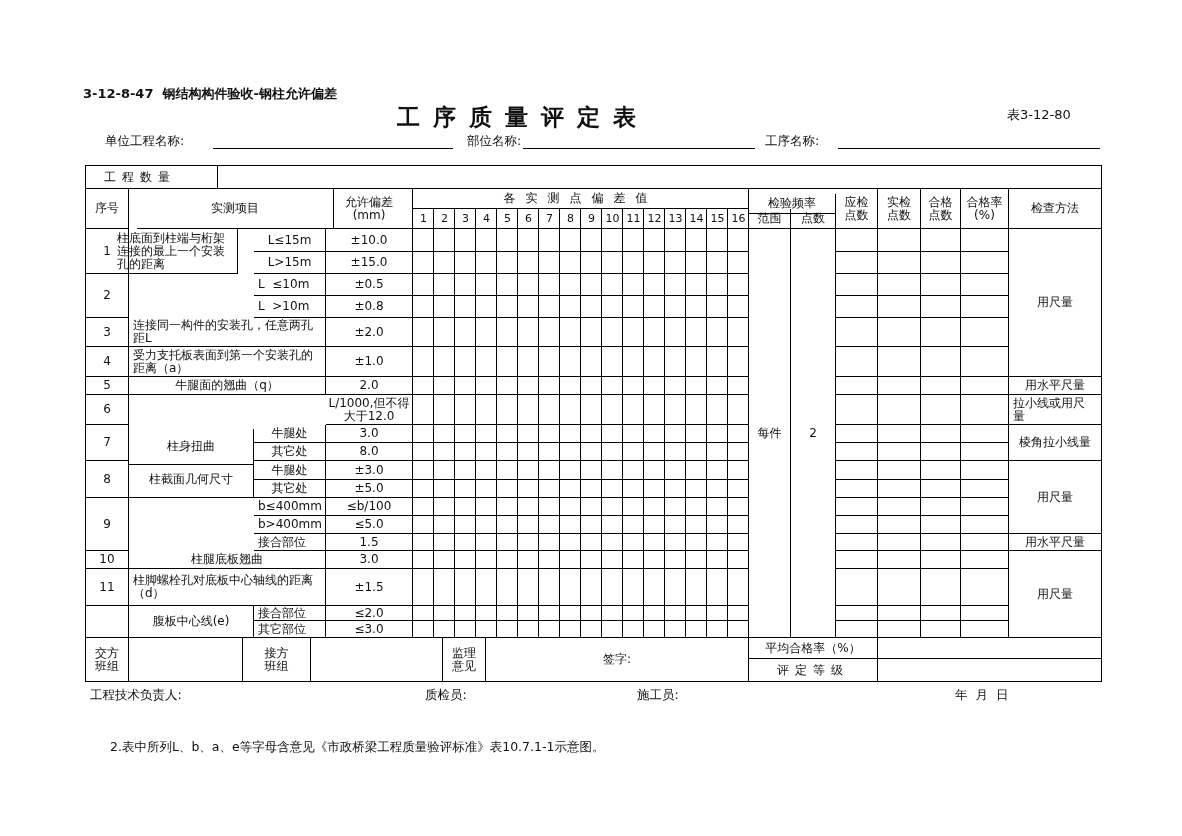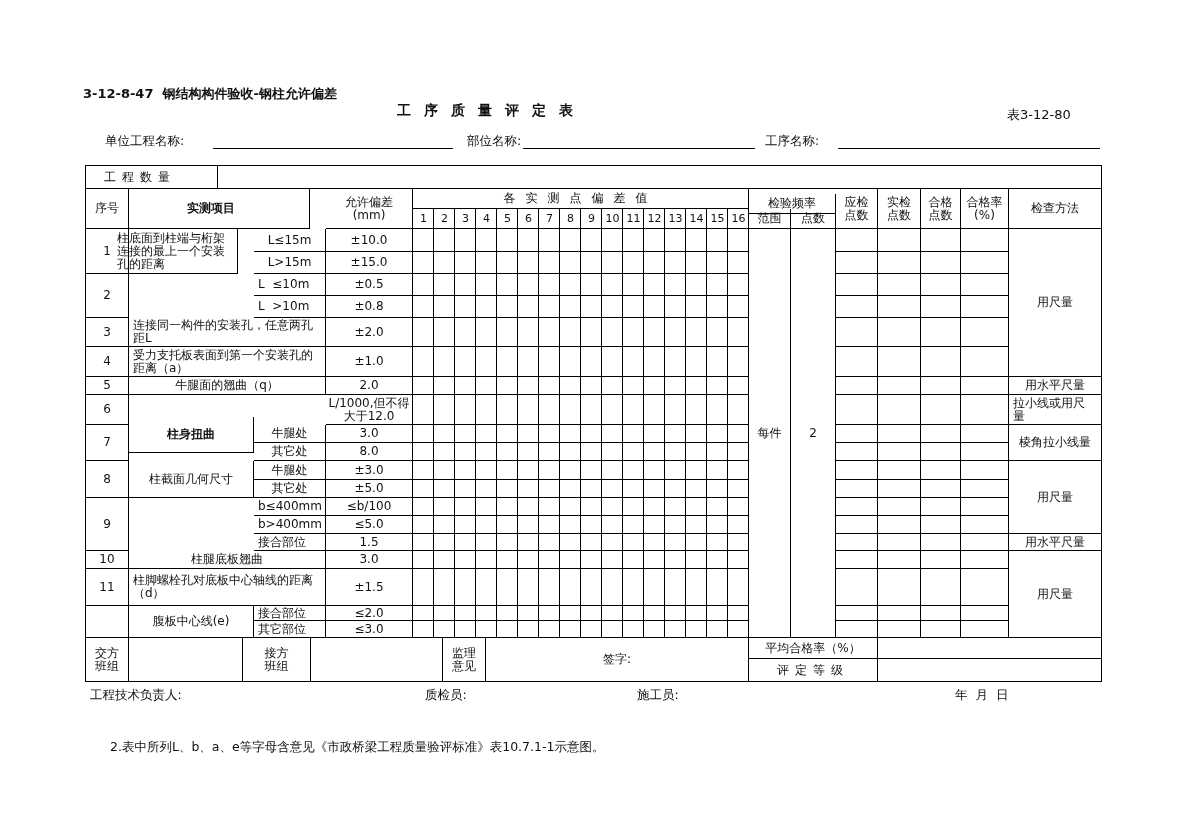--- a/index.html
+++ b/index.html
@@ -14,21 +14,21 @@
   .nr{border-right:none;}
   .dg{position:absolute;box-sizing:border-box;border-bottom:1px solid #000;
       background:repeating-linear-gradient(to right,transparent 0 20px,#000 20px 21px);}
   .cg{position:absolute;box-sizing:border-box;border-bottom:1px solid #000;border-right:1px solid #000;
       background:linear-gradient(to right,transparent 0 41px,#000 41px 42px,transparent 42px 84px,
       #000 84px 85px,transparent 85px 124px,#000 124px 125px,transparent 125px 173px);}
   .dighead{display:flex;align-items:center;}
   .dighead span{flex:0 0 21px;text-align:center;font-size:11px;}
   .label{position:absolute;font-size:12.5px;white-space:pre;}
   .fill{position:absolute;border-bottom:1px solid #000;}
-  .title{position:absolute;font-size:14px;font-weight:bold;letter-spacing:13px;white-space:pre;}
+  .title{position:absolute;font-size:23px;font-weight:bold;letter-spacing:13px;white-space:pre;}
   .code{position:absolute;font-size:13px;font-weight:bold;white-space:pre;}
   .ls6{letter-spacing:6px;}
   .ls10{letter-spacing:10px;}
   .note{position:absolute;font-size:12.5px;white-space:pre;}
 </style>
 </head>
 <body>
 
 <div class="page">
 
@@ -42,21 +42,21 @@
   <div class="fill" style="left:523px;top:131px;width:232px;height:17px;"></div>
   <div class="label" style="left:765px;top:133px;">工序名称:</div>
   <div class="fill" style="left:838px;top:131px;width:262px;height:17px;"></div>
 
   <div class="tbl">
 
     <div class="c lt ls6" style="left:0;top:0;width:132px;height:23px;padding-left:18px;">工程数量</div>
     <div class="c nr" style="left:132px;top:0;width:883px;height:23px;"></div>
 
     <div class="c" style="left:0;top:23px;width:43px;height:40px;">序号</div>
-    <div class="c" style="left:27px;top:23px;width:197px;height:40px;font-weight:bold;">实测项目</div>
+    <div class="c" style="left:51px;top:23px;width:197px;height:40px;">实测项目</div>
     <div class="c" style="left:240px;top:23px;width:87px;height:40px;">允许偏差
 (mm)</div>
     <div class="c ls10" style="left:327px;top:23px;width:336px;height:20px;">各实测点偏差值</div>
     <div class="dg dighead" style="left:327px;top:43px;width:336px;height:20px;">
       <span>1</span>
       <span>2</span>
       <span>3</span>
       <span>4</span>
       <span>5</span>
       <span>6</span>
@@ -94,21 +94,21 @@
     <div class="c" style="left:0;top:295px;width:43px;height:37px;">8</div>
     <div class="c" style="left:0;top:332px;width:43px;height:53px;">9</div>
     <div class="c" style="left:0;top:385px;width:43px;height:18px;">10</div>
     <div class="c" style="left:0;top:403px;width:43px;height:37px;">11</div>
     <div class="c" style="left:0;top:440px;width:43px;height:32px;"></div>
 
     <div class="c lt" style="left:27px;top:63px;width:125px;height:45px;">柱底面到柱端与桁架连接的最上一个安装孔的距离</div>
     <div class="c lt" style="left:43px;top:152px;width:197px;height:29px;">连接同一构件的安装孔，任意两孔距L</div>
     <div class="c lt" style="left:43px;top:181px;width:197px;height:30px;">受力支托板表面到第一个安装孔的距离（a）</div>
     <div class="c" style="left:43px;top:211px;width:197px;height:18px;">牛腿面的翘曲（q）</div>
-    <div class="c" style="left:43px;top:251px;width:125px;height:36px;font-weight:bold;">柱身扭曲</div>
+    <div class="c" style="left:43px;top:263px;width:125px;height:36px;">柱身扭曲</div>
     <div class="c" style="left:43px;top:295px;width:125px;height:37px;">柱截面几何尺寸</div>
     <div class="c" style="left:43px;top:385px;width:197px;height:18px;">柱腿底板翘曲</div>
     <div class="c" style="left:43px;top:440px;width:125px;height:32px;">腹板中心线(e)</div>
     <div class="c lt" style="left:43px;top:403px;width:197px;height:37px;">柱脚螺栓孔对底板中心轴线的距离（d）</div>
 
     <div class="c" style="left:168px;top:63px;width:72px;height:23px;">L≤15m</div>
     <div class="c" style="left:168px;top:86px;width:72px;height:22px;">L&gt;15m</div>
     <div class="c lt" style="left:168px;top:108px;width:72px;height:22px;">L&nbsp;&nbsp;≤10m</div>
     <div class="c lt" style="left:168px;top:130px;width:72px;height:22px;">L&nbsp;&nbsp;&gt;10m</div>
     <div class="c" style="left:168px;top:259px;width:72px;height:18px;">牛腿处</div>

